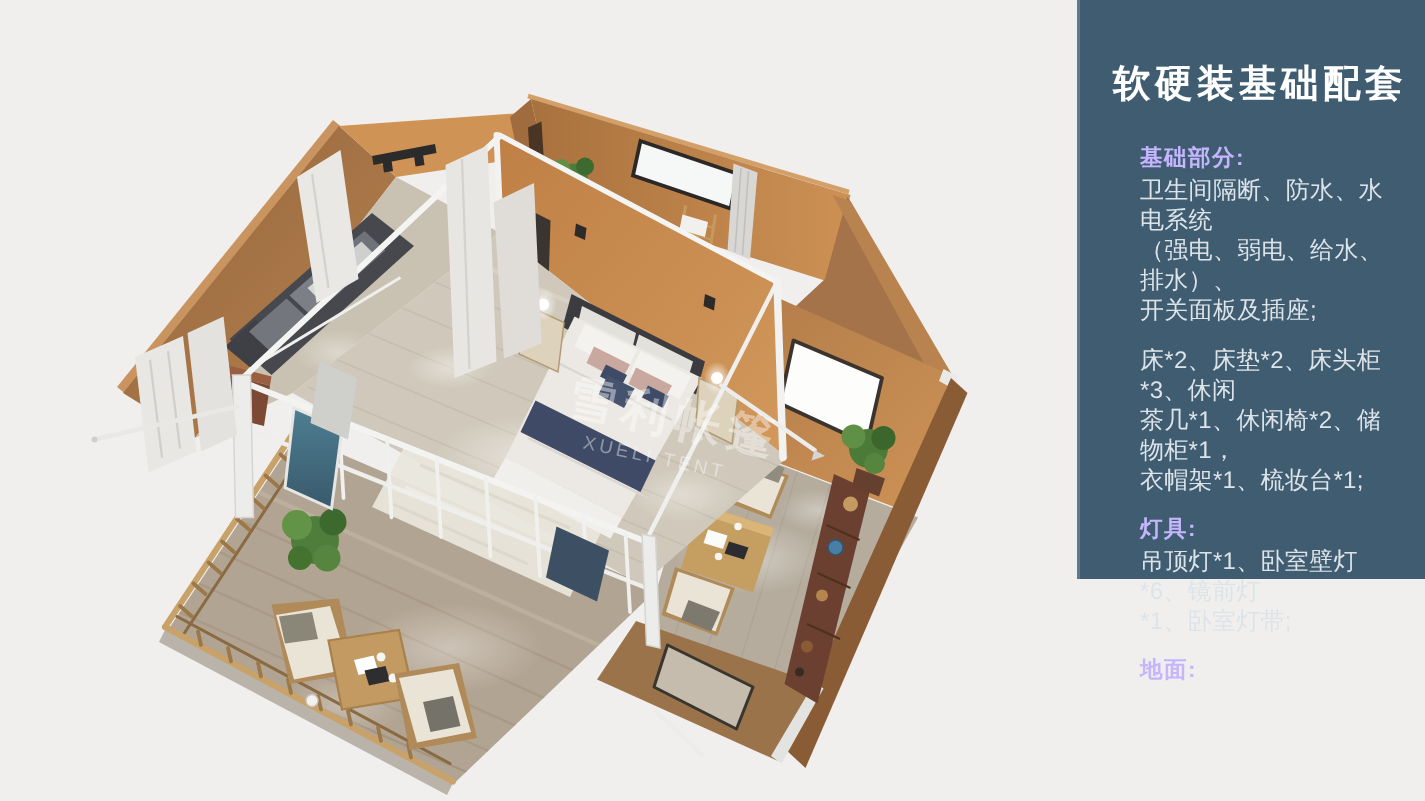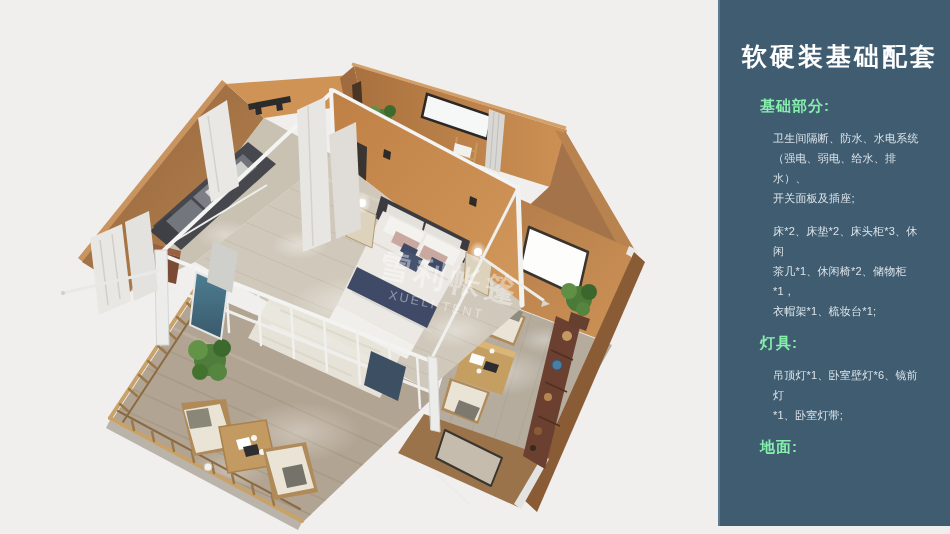--- a/index.html
+++ b/index.html
@@ -3,31 +3,31 @@
 <meta charset="utf-8">
 <style>
   html,body{margin:0;padding:0;}
   body{
     width:950px;height:534px;position:relative;overflow:hidden;
     background:#f0efed;
     font-family:"Liberation Sans","DejaVu Sans",sans-serif;
   }
   .scene-wrap{position:absolute;left:0;top:0;width:718px;height:534px;}
   .panel{
-    position:absolute;right:0;top:0;width:232px;height:526px;
+    position:absolute;right:0;top:0;width:232px;height:386px;
     background:#3f5c71;border-left:2px solid #5c7a92;box-sizing:border-box;
     padding:42px 14px 0 40px;color:#dde4e9;
   }
   .panel h1{
     font-size:25px;line-height:29px;letter-spacing:3px;color:#ffffff;
     margin:0 0 26px -18px;font-weight:bold;white-space:nowrap;
   }
   .spec-section{margin:0 0 13px 0;}
-  .spec-section h3{font-size:15px;line-height:18px;color:#86efac;margin:0 0 3px 0;letter-spacing:1px;}
-  .spec-section p{font-size:11px;line-height:20px;margin:13px;white-space:pre-line;letter-spacing:.2px;}
+  .spec-section h3{font-size:15px;line-height:18px;color:#c4b5fd;margin:0 0 3px 0;letter-spacing:1px;}
+  .spec-section p{font-size:16px;line-height:20px;margin:0;white-space:pre-line;letter-spacing:.2px;}
   svg text{user-select:none;}
 </style>
 </head>
 <body>
 
 <div class="scene-wrap">
 <svg width="718" height="534" viewBox="0 0 718 534">
   <defs>
     <radialGradient id="gGlow">
       <stop offset="0" stop-color="#ffffff" stop-opacity="0.9"></stop>

